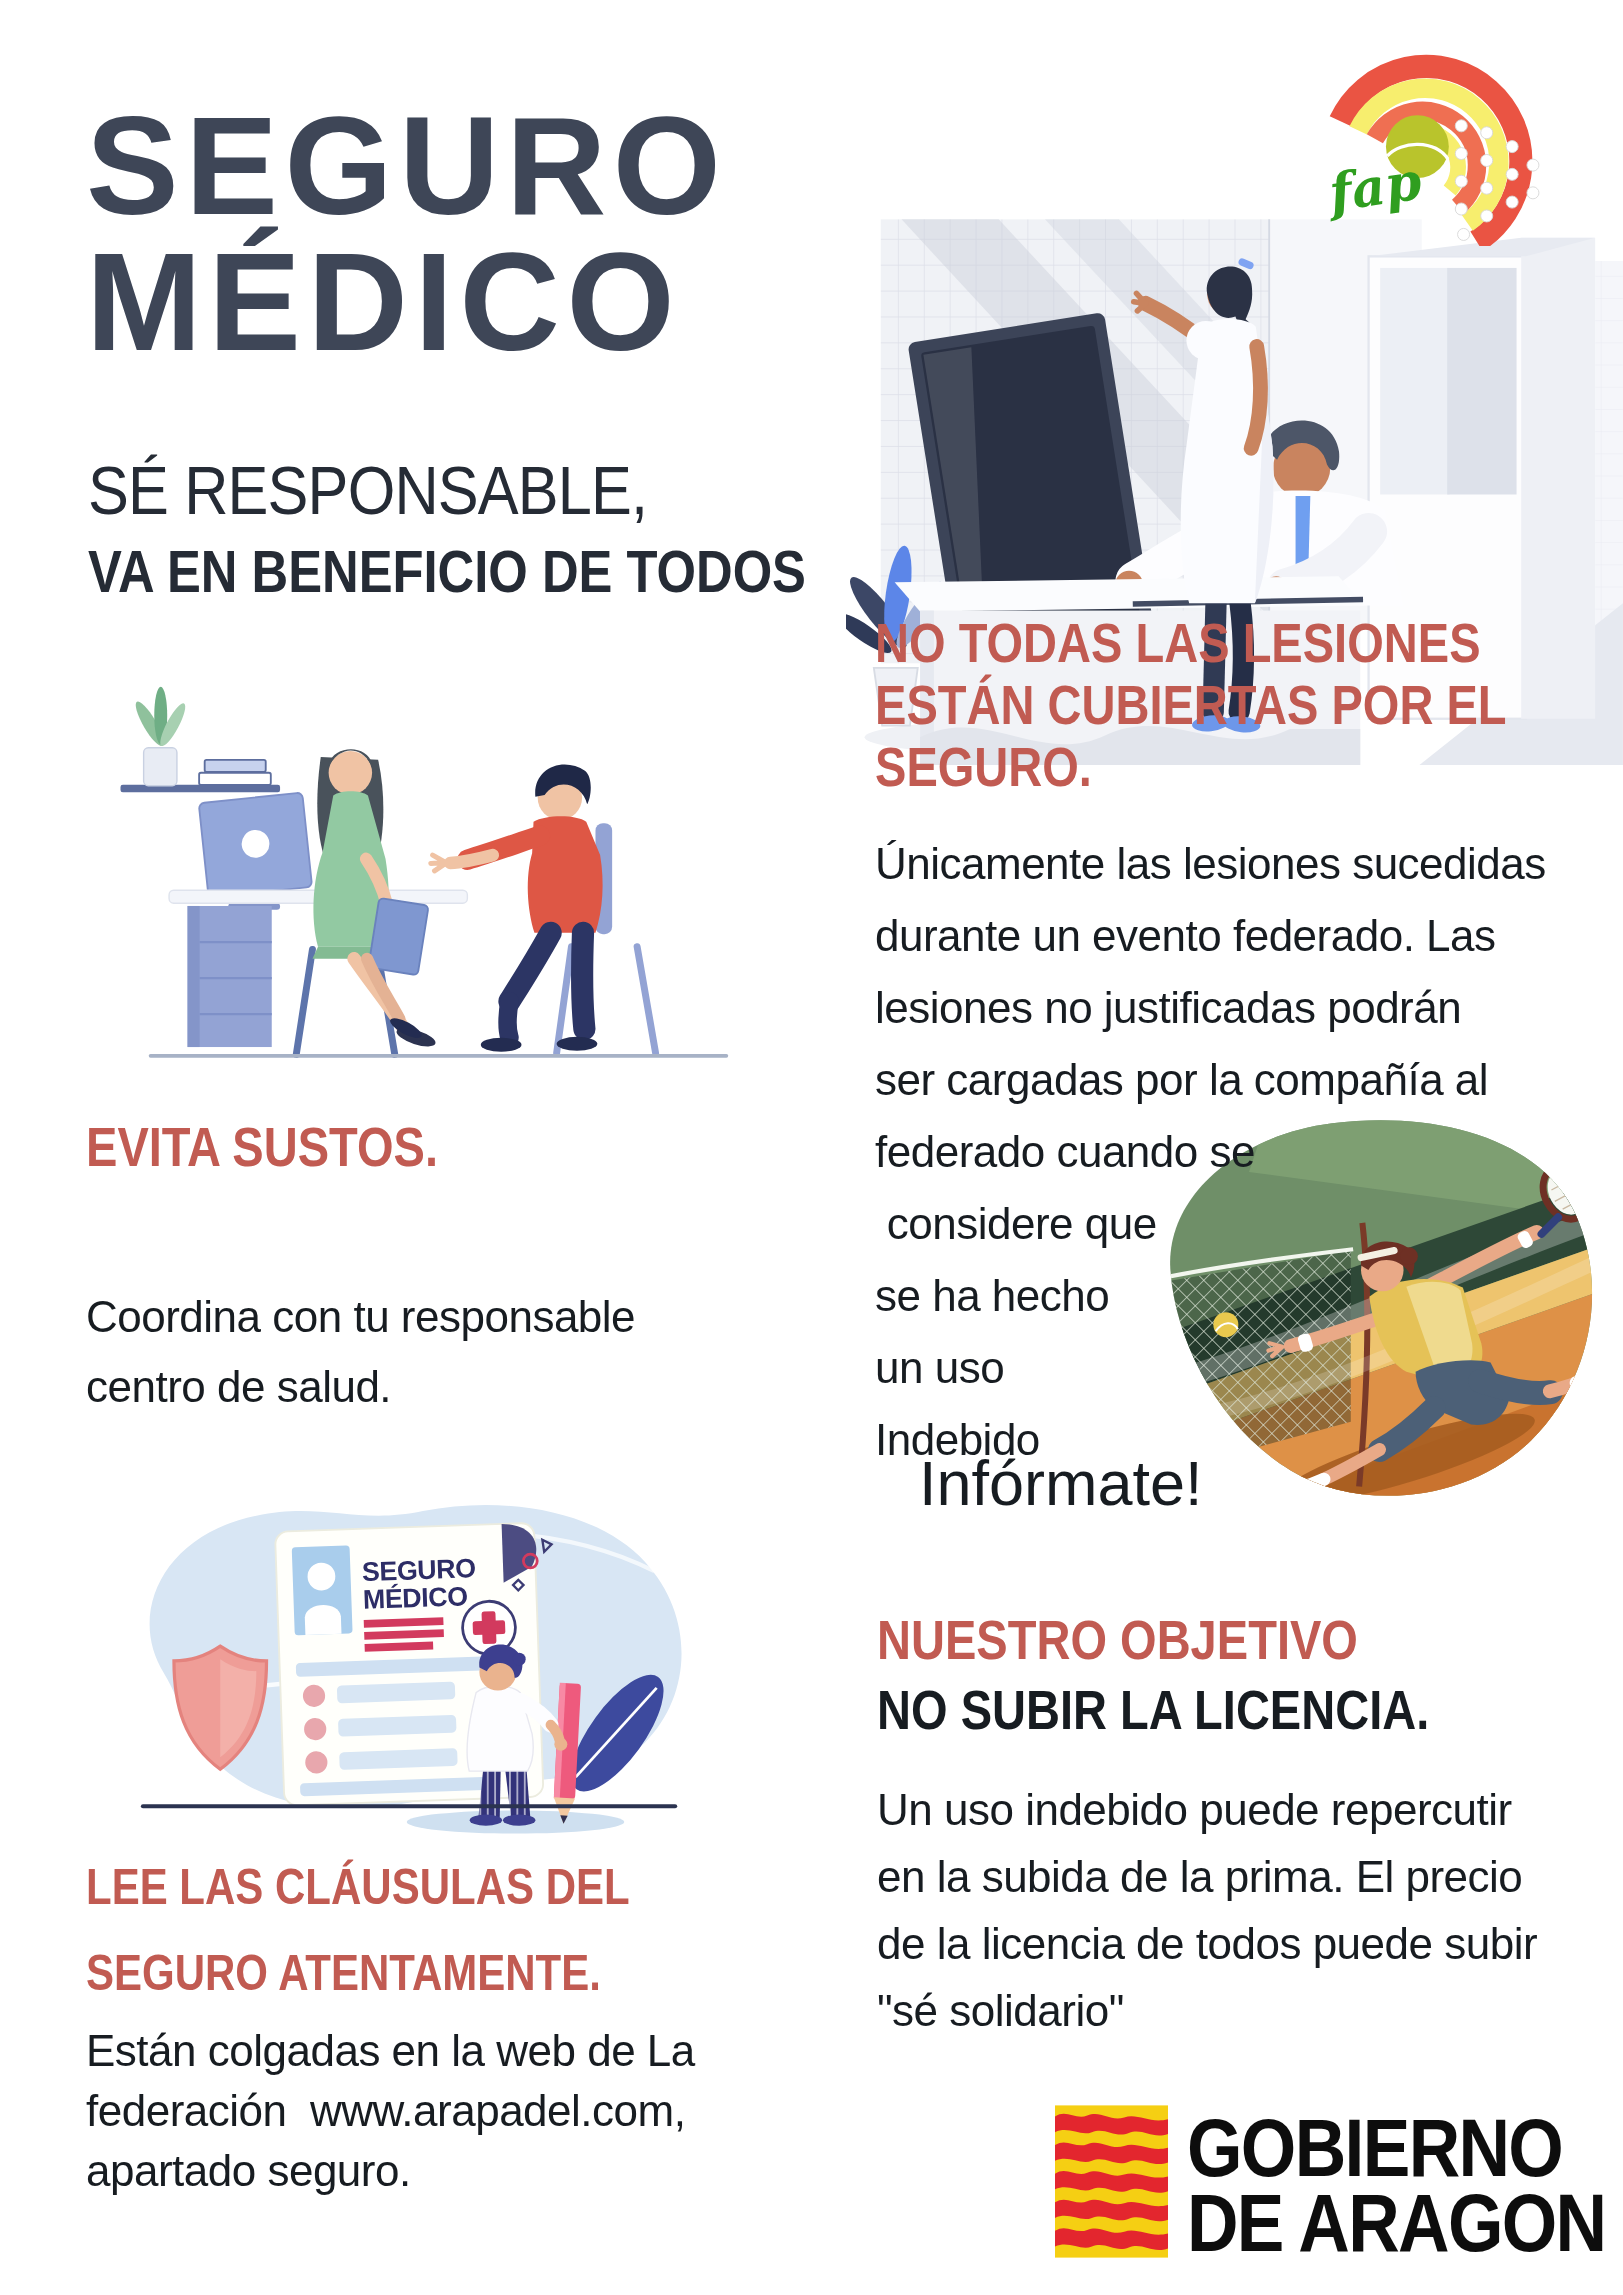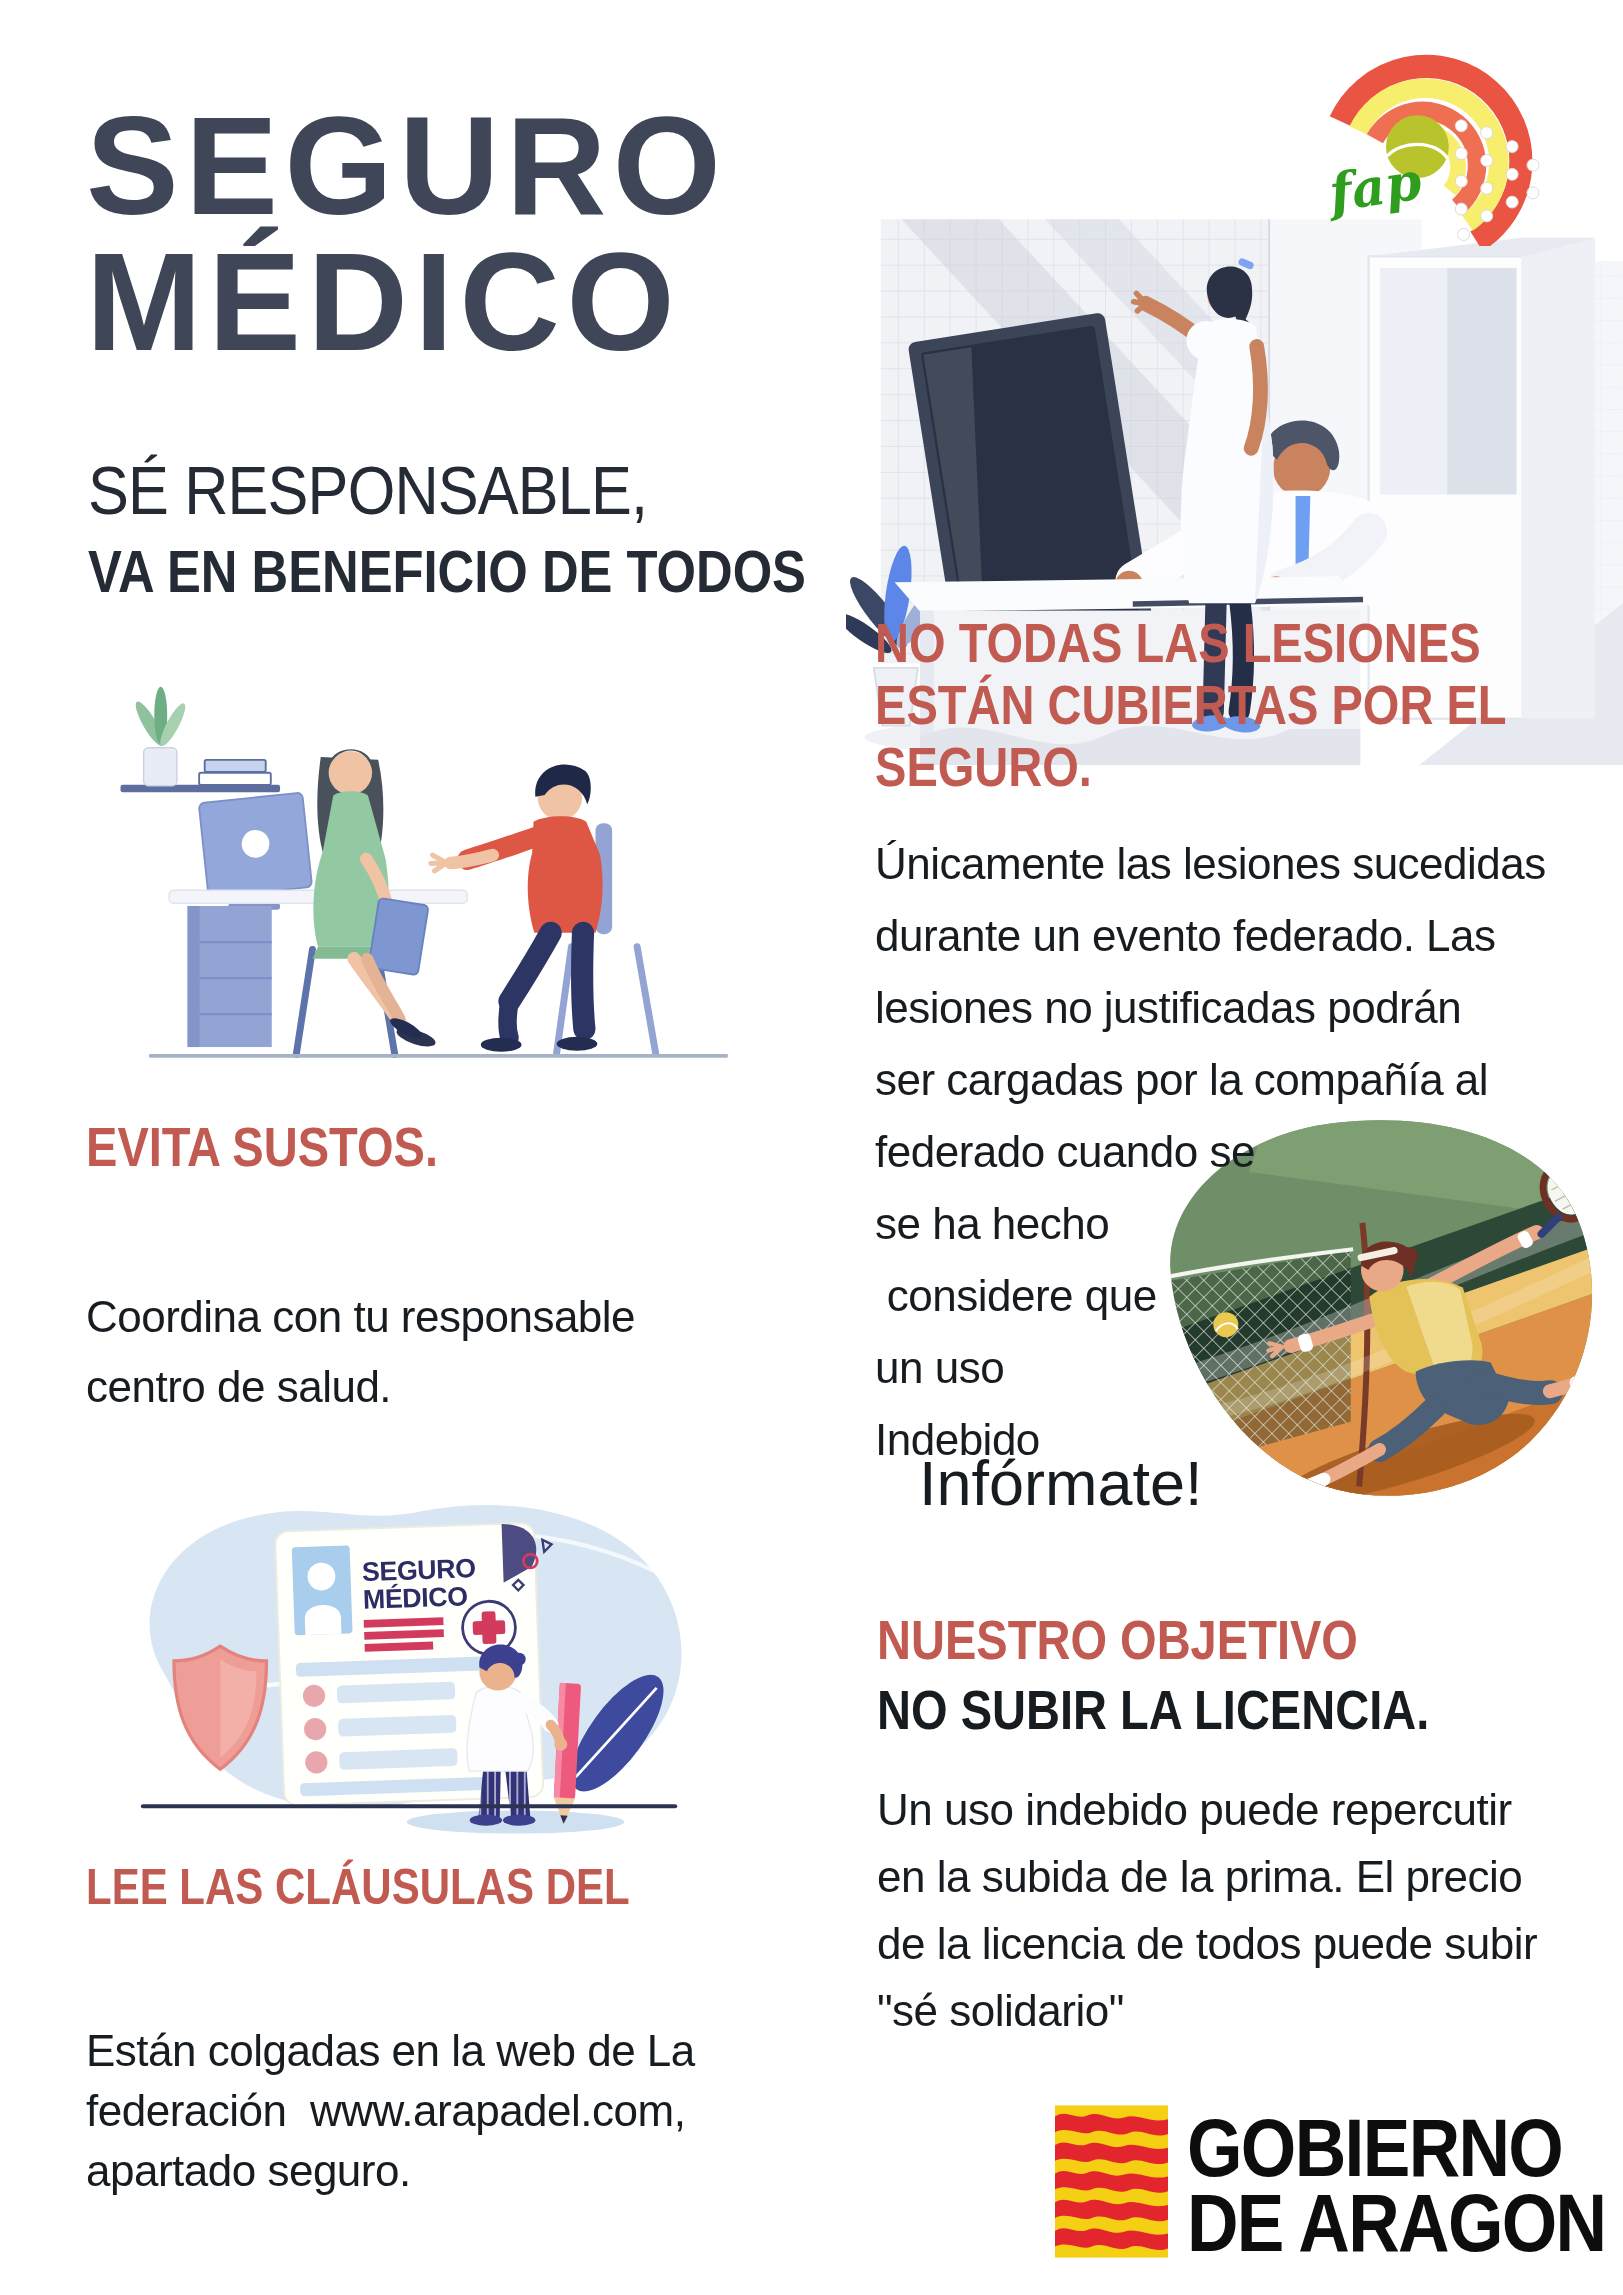--- a/index.html
+++ b/index.html
@@ -175,22 +175,22 @@
   <div><span class="condensed ln">ESTÁN CUBIERTAS POR EL</span></div>
   <div><span class="condensed ln">SEGURO.</span></div>
 </div>
 
 <div id="para-lesiones" class="abs">
   <div class="ln">Únicamente las lesiones sucedidas</div>
   <div class="ln"><span>durante un evento federado. </span><span class="b">Las</span></div>
   <div class="ln b">lesiones no justificadas podrán</div>
   <div class="ln b">ser cargadas por la compañía al</div>
   <div class="ln"><span class="b">federado</span><span> cuando se</span></div>
+  <div class="ln"> considere que</div>
   <div class="ln">se ha hecho</div>
-  <div class="ln"> considere que</div>
   <div class="ln">un uso</div>
   <div class="ln">Indebido</div>
 </div>
 <div id="informate" class="abs ln">Infórmate!</div>
 
 <svg id="tennis-illo" class="abs" width="514" height="435" viewBox="0 0 1110 940">
   <defs>
     <clipPath id="blobClip">
       <path d="M130,400 C120,240 280,110 480,85 C700,58 920,115 1000,270 C1075,420 1050,630 910,770 C770,905 540,925 390,835 C240,745 140,560 130,400 Z"></path>
     </clipPath>
@@ -394,20 +394,21 @@
     <circle cx="998" cy="584" r="14" fill="#eab38e"></circle>
     <circle cx="862" cy="428" r="40" fill="#eab38e"></circle>
     <path d="M822,418 C816,368 884,350 910,392 C922,414 910,444 898,440 C898,406 854,396 838,426 Z" fill="#3d3f8f"></path>
     <circle cx="908" cy="400" r="14" fill="#3d3f8f"></circle>
   </g>
   <line x1="95" y1="718" x2="1245" y2="718" stroke="#2b3350" stroke-width="9" stroke-linecap="round"></line>
 </svg>
 
 <div id="h-lee" class="abs h-red">
   <div><span class="condensed ln">LEE LAS CLÁUSULAS DEL</span></div>
+  <div><span class="condensed ln">SEGURO ATENTAMENTE.</span></div>
 </div>
 <div id="para-claus" class="abs">
   <div class="ln"><span>Están </span><span class="b">colgadas en la web</span><span> de La</span></div>
   <div class="ln"><span>federación  </span><span class="b">www.arapadel.com</span><span>,</span></div>
   <div class="ln">apartado seguro.</div>
 </div>
 
 <div id="h-objetivo" class="abs h-red">
   <div><span class="condensed ln">NUESTRO OBJETIVO</span></div>
   <div class="dark-line"><span class="condensed ln">NO SUBIR LA LICENCIA.</span></div>

